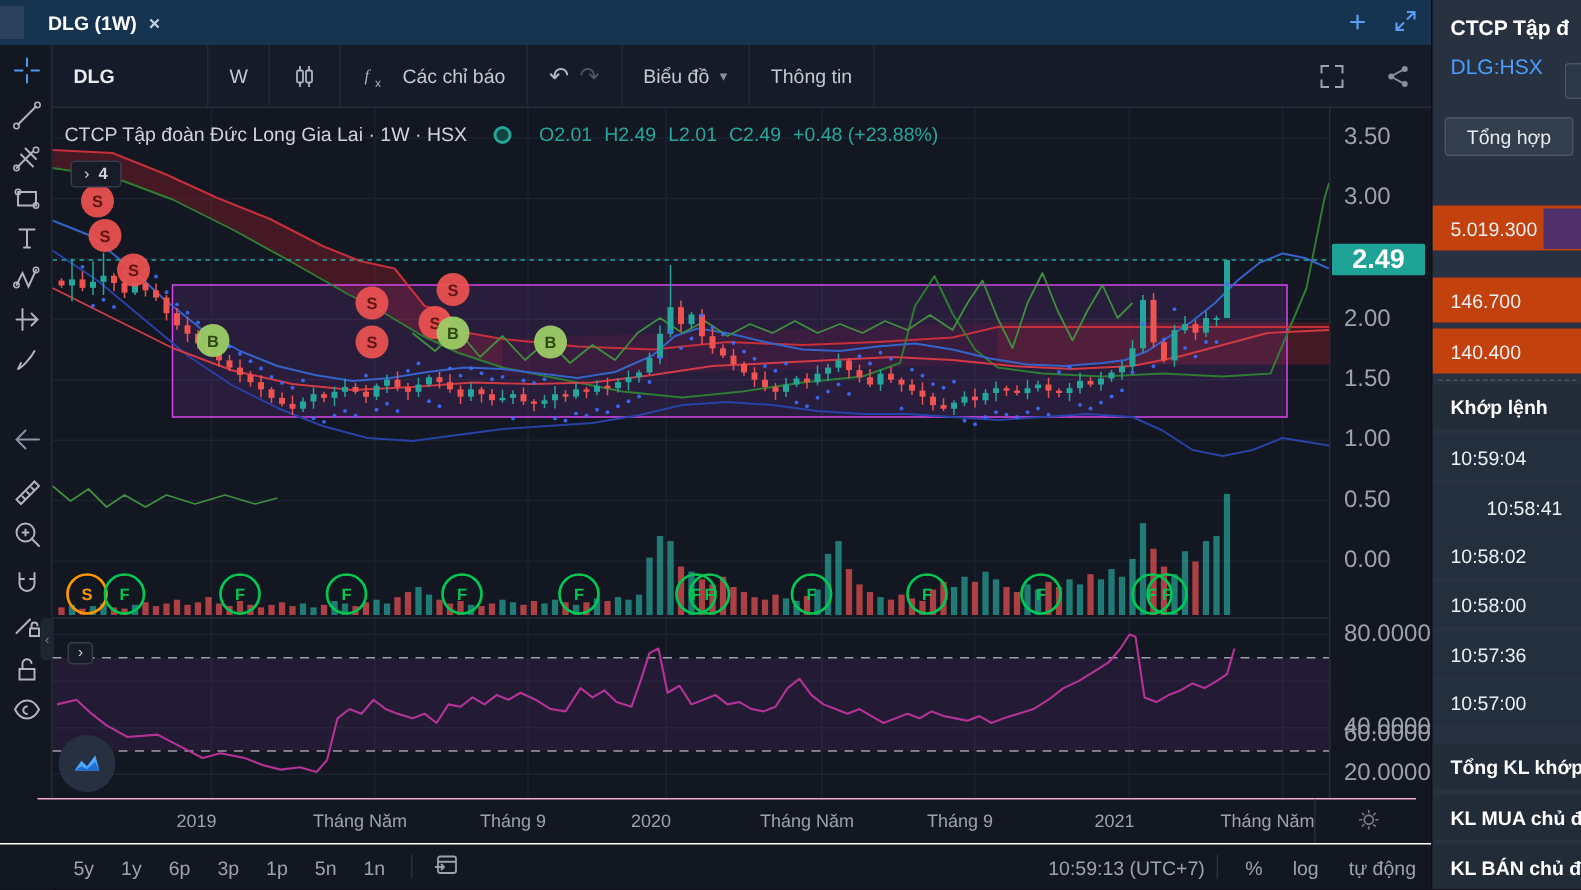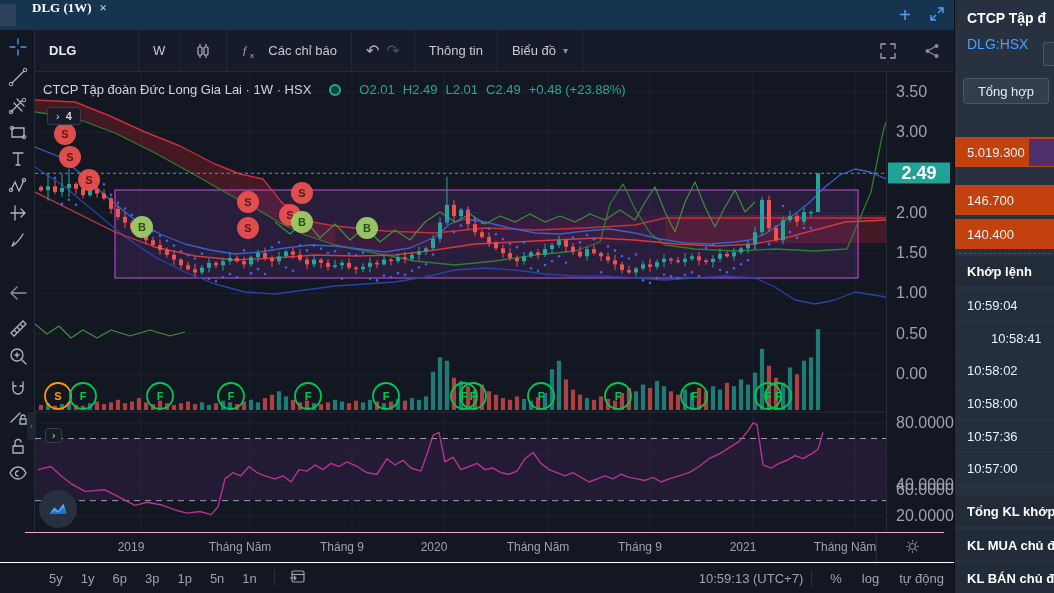--- a/index.html
+++ b/index.html
@@ -6,22 +6,22 @@
   html,body { background:#0b0e15; }
   #app {
     position:relative; width:1054px; height:593px; overflow:hidden;
     background:#131722; font-family:"Liberation Sans", sans-serif;
     color:#d1d4dc; font-size:13px;
   }
   
   #tabbar { position:absolute; left:0; top:0; width:954px; height:30px;
     background:#16334f; display:flex; align-items:center; }
   #tabbar .winicon { width:16px; height:22px; background:#2c415c; margin-right:6px; }
-  #tabbar .tab { display:flex; gap:8px; padding:0 10px;
-    height:30px; color:#fff; font-weight:bold; font-size:13px;font-family:Liberation Serif, serif; }
+  #tabbar .tab { display:flex; align-items:center; gap:8px; padding:0 10px;
+    height:30px; color:#fff; font-weight:bold; font-size:13px; }
   #tabbar .close { color:#c7d3e0; font-weight:bold; cursor:pointer; font-size:13px; }
   #tabbar .spacer { flex:1; }
   #tabbar .addbtn { color:#5b9cf6; font-size:20px; width:30px; text-align:center; }
   #tabbar .expandbtn { color:#5b9cf6; width:34px; text-align:center; }
   
   #toolbar { position:absolute; left:35px; top:30px; width:919px; height:42px;
     background:#151b28; border-bottom:1px solid #262b38; display:flex; align-items:center; }
   .tbitem { display:flex; align-items:center; gap:7px; padding:0 14px; height:100%;
     border-right:1px solid #232836; color:#c6c9d1; white-space:nowrap; }
   .tbitem.nob { border-right:none; }
@@ -138,25 +138,25 @@
         <text x="2" y="12" font-size="11" font-style="italic" fill="#b2b5be" font-family="Liberation Serif, serif">f</text>
         <text x="9" y="16" font-size="8" fill="#b2b5be">x</text>
       </svg>
       <span>Các chỉ báo</span>
     </div>
     <div class="tbitem">
       <span class="tb-undo">↶</span>
       <span class="tb-redo">↷</span>
     </div>
     <div class="tbitem">
-      <span>Thông tin</span>
-    </div>
-    <div class="tbitem">
       <span>Biểu đồ</span>
       <span class="caret">▾</span>
+    </div>
+    <div class="tbitem">
+      <span>Thông tin</span>
     </div>
     <div class="tbitem tb-spacer nob"></div>
     <div class="tbitem nob">
       <svg width="16" height="16" viewBox="0 0 16 16">
         <path d="M6 1H1v5M10 1h5v5M6 15H1v-5M10 15h5v-5" stroke="#9da2ac" stroke-width="1.3" fill="none"></path>
       </svg>
     </div>
     <div class="tbitem nob">
       <svg width="16" height="16" viewBox="0 0 16 16">
         <circle cx="12.5" cy="3" r="2" fill="#8a8e98"></circle>

